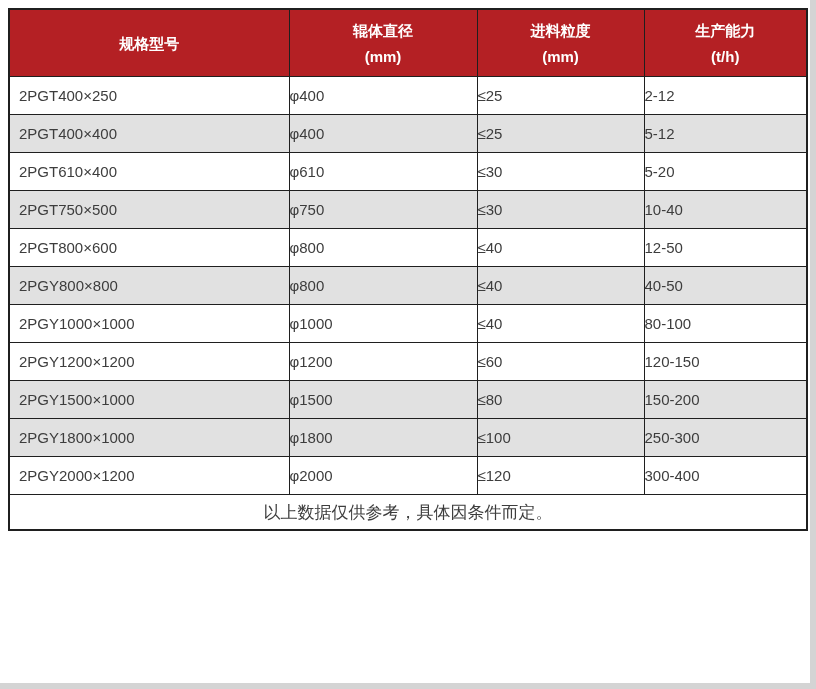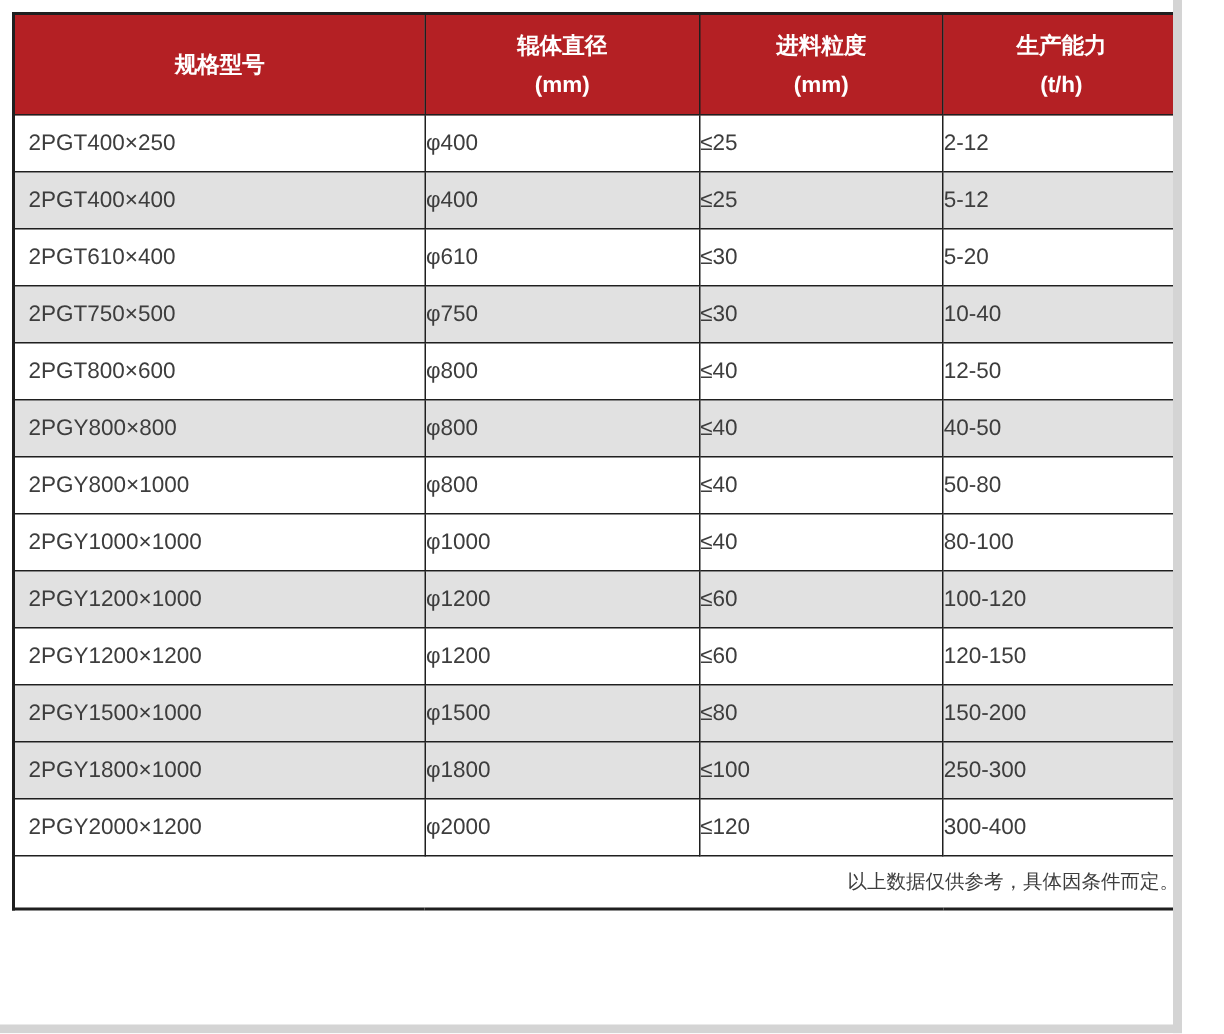--- a/index.html
+++ b/index.html
@@ -3,20 +3,21 @@
 <meta charset="utf-8">
 <style>
   html, body { margin: 0; padding: 0; }
   .page {
     position: relative;
     width: 788px;
     height: 689px;
     background: #ffffff;
     font-family: "Liberation Sans", "DejaVu Sans", sans-serif;
     overflow: hidden;
+    padding-left: 28px;
   }
   .edge-right {
     position: absolute; top: 0; right: 0;
     width: 6px; height: 100%;
     background: var(--page-edge, #d4d4d4);
   }
   .edge-bottom {
     position: absolute; left: 0; bottom: 0;
     width: 100%; height: 6px;
     background: var(--page-edge, #d4d4d4);
@@ -52,23 +53,23 @@
     height: 37px;
     font-size: 15px;
     color: var(--body-text, #3d3d3d);
     text-align: left;
     background: #ffffff;
   }
   tbody tr.alt td { background: var(--row-alt-bg, #e1e1e1); }
   tbody td.col-model { text-align: left; padding-left: 9px; margin-left: 24px; }
   tfoot td {
     height: 34px;
-    font-size: 13px;
+    font-size: 17px;
     color: var(--body-text, #3d3d3d);
-    text-align: right;
+    text-align: center;
     background: #ffffff;
   }
 </style>
 </head>
 <body>
 
 <div class="page">
 
   <table class="spec-table">
     <colgroup>
@@ -128,36 +129,24 @@
           <td>≤40</td>
           <td>12-50</td>
         </tr>
         <tr class="alt">
           <td class="col-model">2PGY800×800</td>
           <td>φ800</td>
           <td>≤40</td>
           <td>40-50</td>
         </tr>
         <tr>
-          <td class="col-model">2PGY800×1000</td>
-          <td>φ800</td>
-          <td>≤40</td>
-          <td>50-80</td>
-        </tr>
-        <tr>
           <td class="col-model">2PGY1000×1000</td>
           <td>φ1000</td>
           <td>≤40</td>
           <td>80-100</td>
-        </tr>
-        <tr class="alt">
-          <td class="col-model">2PGY1200×1000</td>
-          <td>φ1200</td>
-          <td>≤60</td>
-          <td>100-120</td>
         </tr>
         <tr>
           <td class="col-model">2PGY1200×1200</td>
           <td>φ1200</td>
           <td>≤60</td>
           <td>120-150</td>
         </tr>
         <tr class="alt">
           <td class="col-model">2PGY1500×1000</td>
           <td>φ1500</td>

